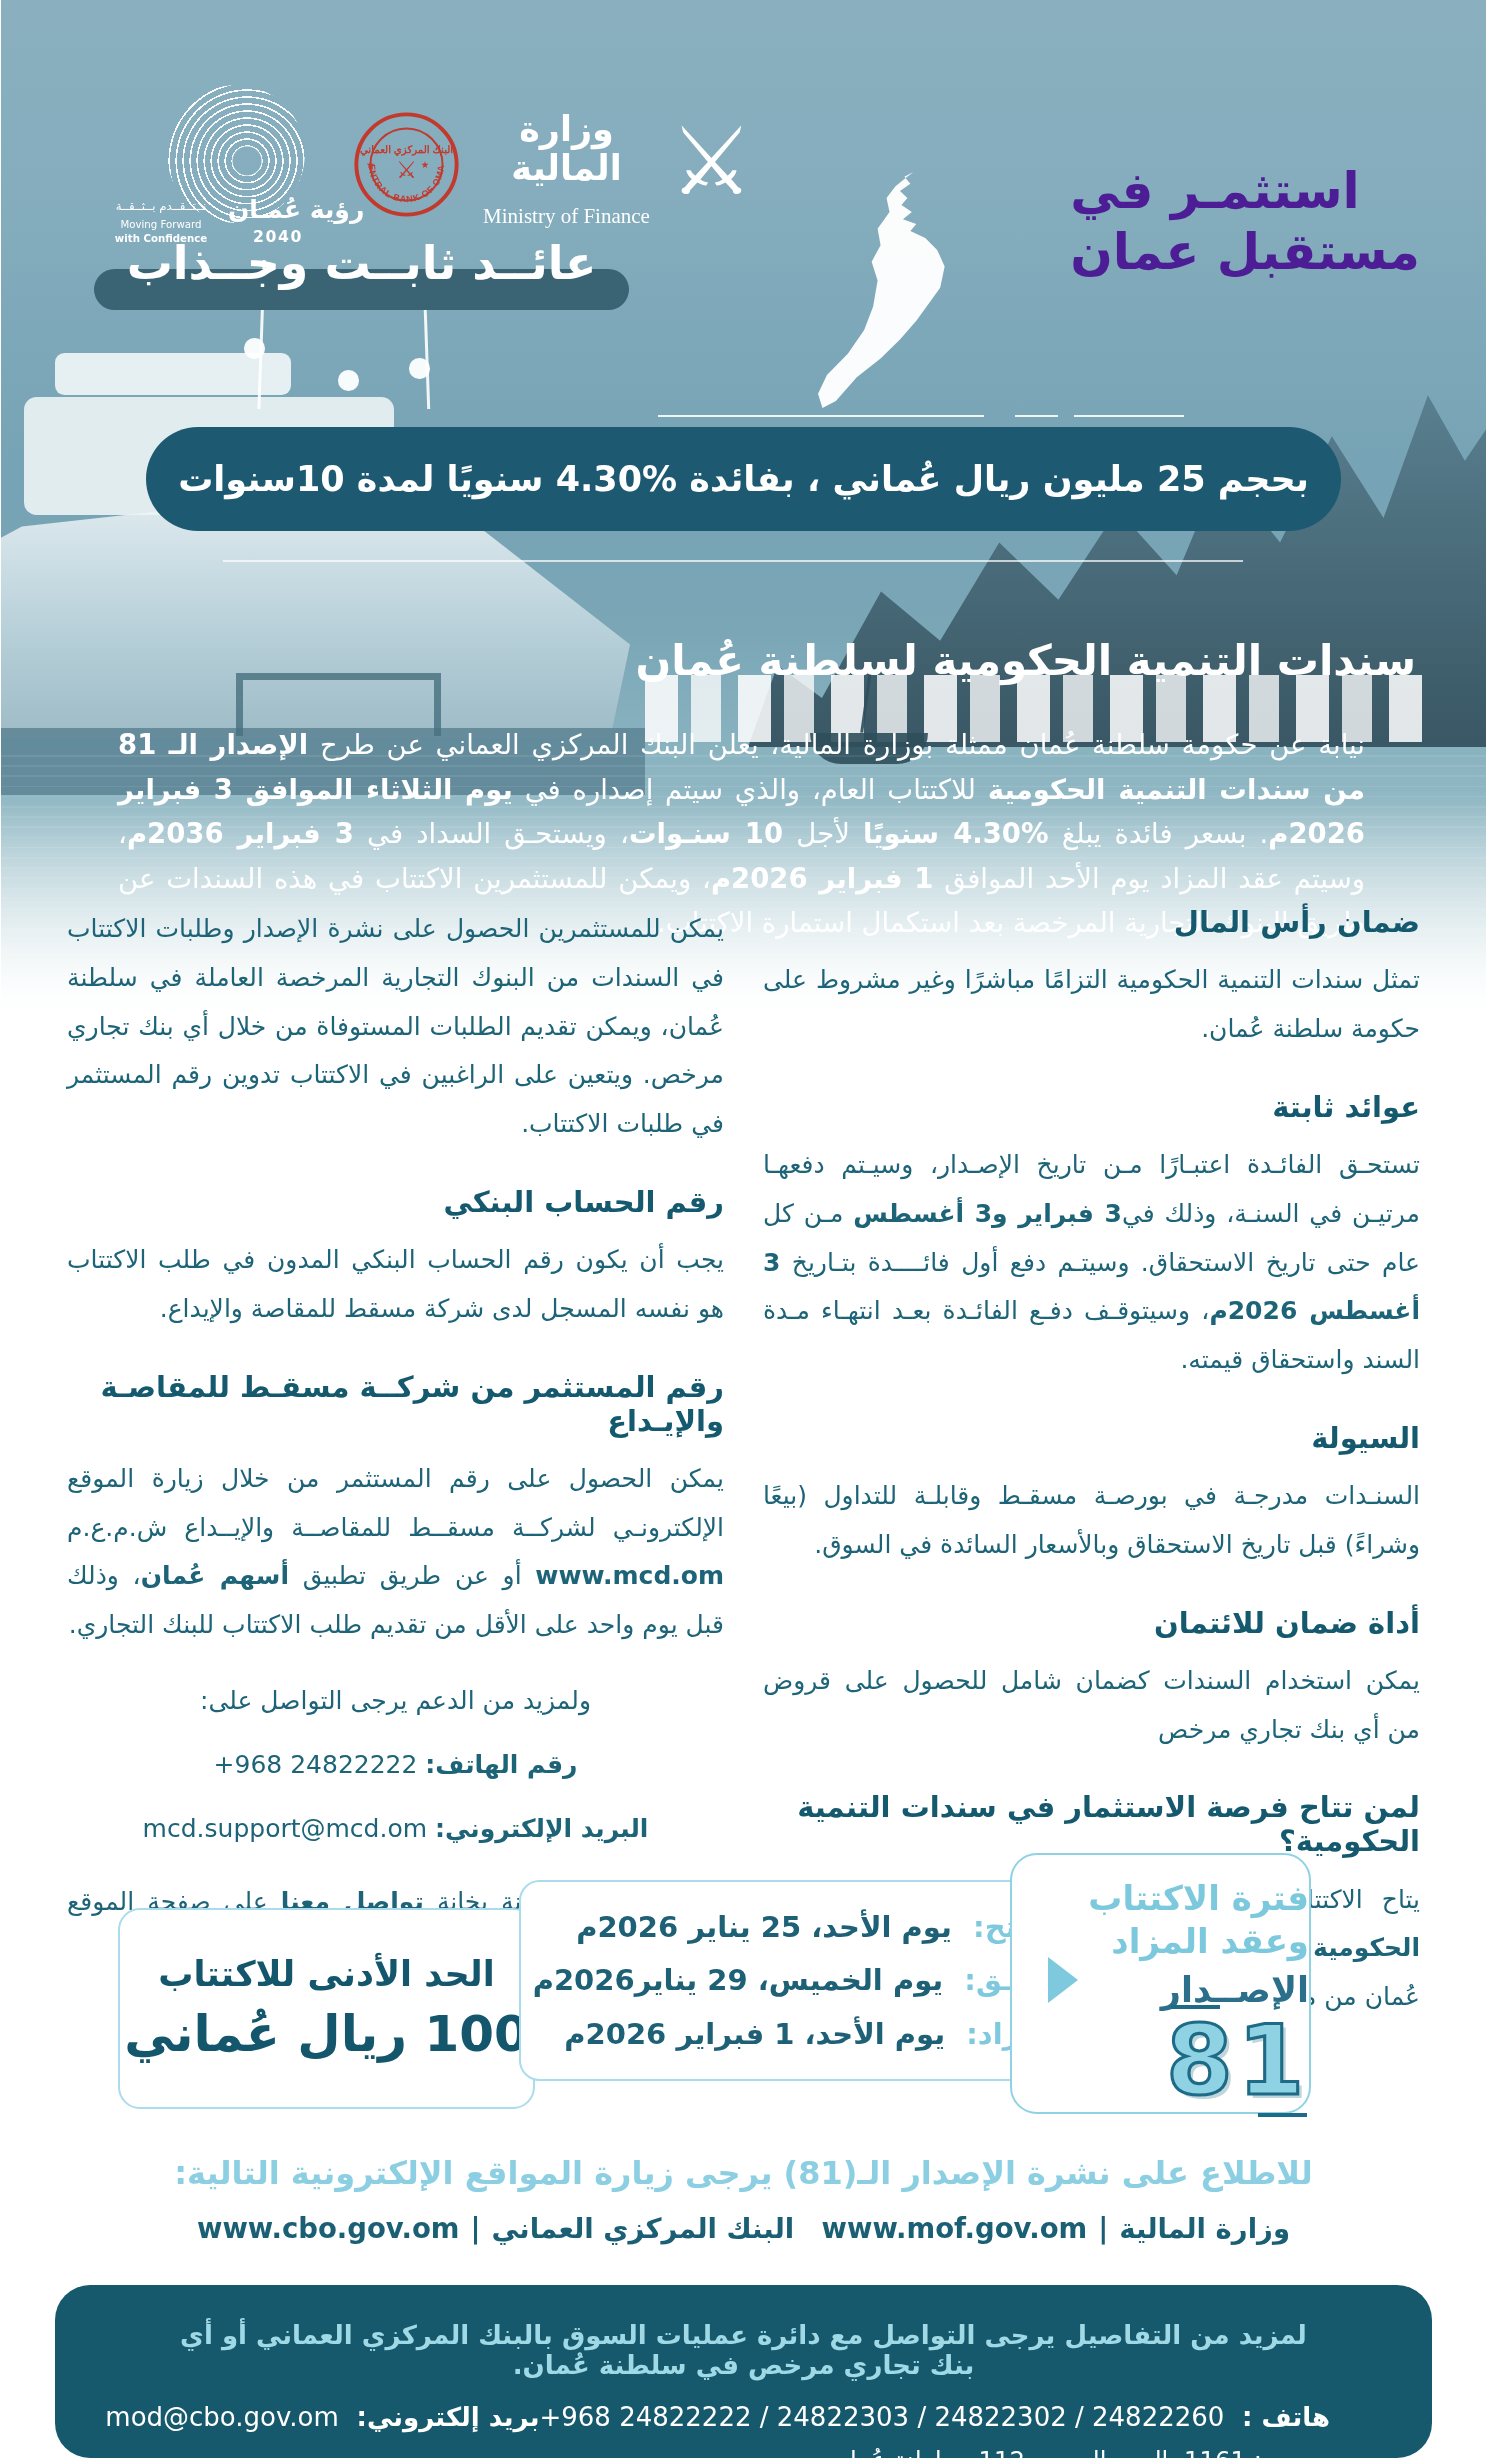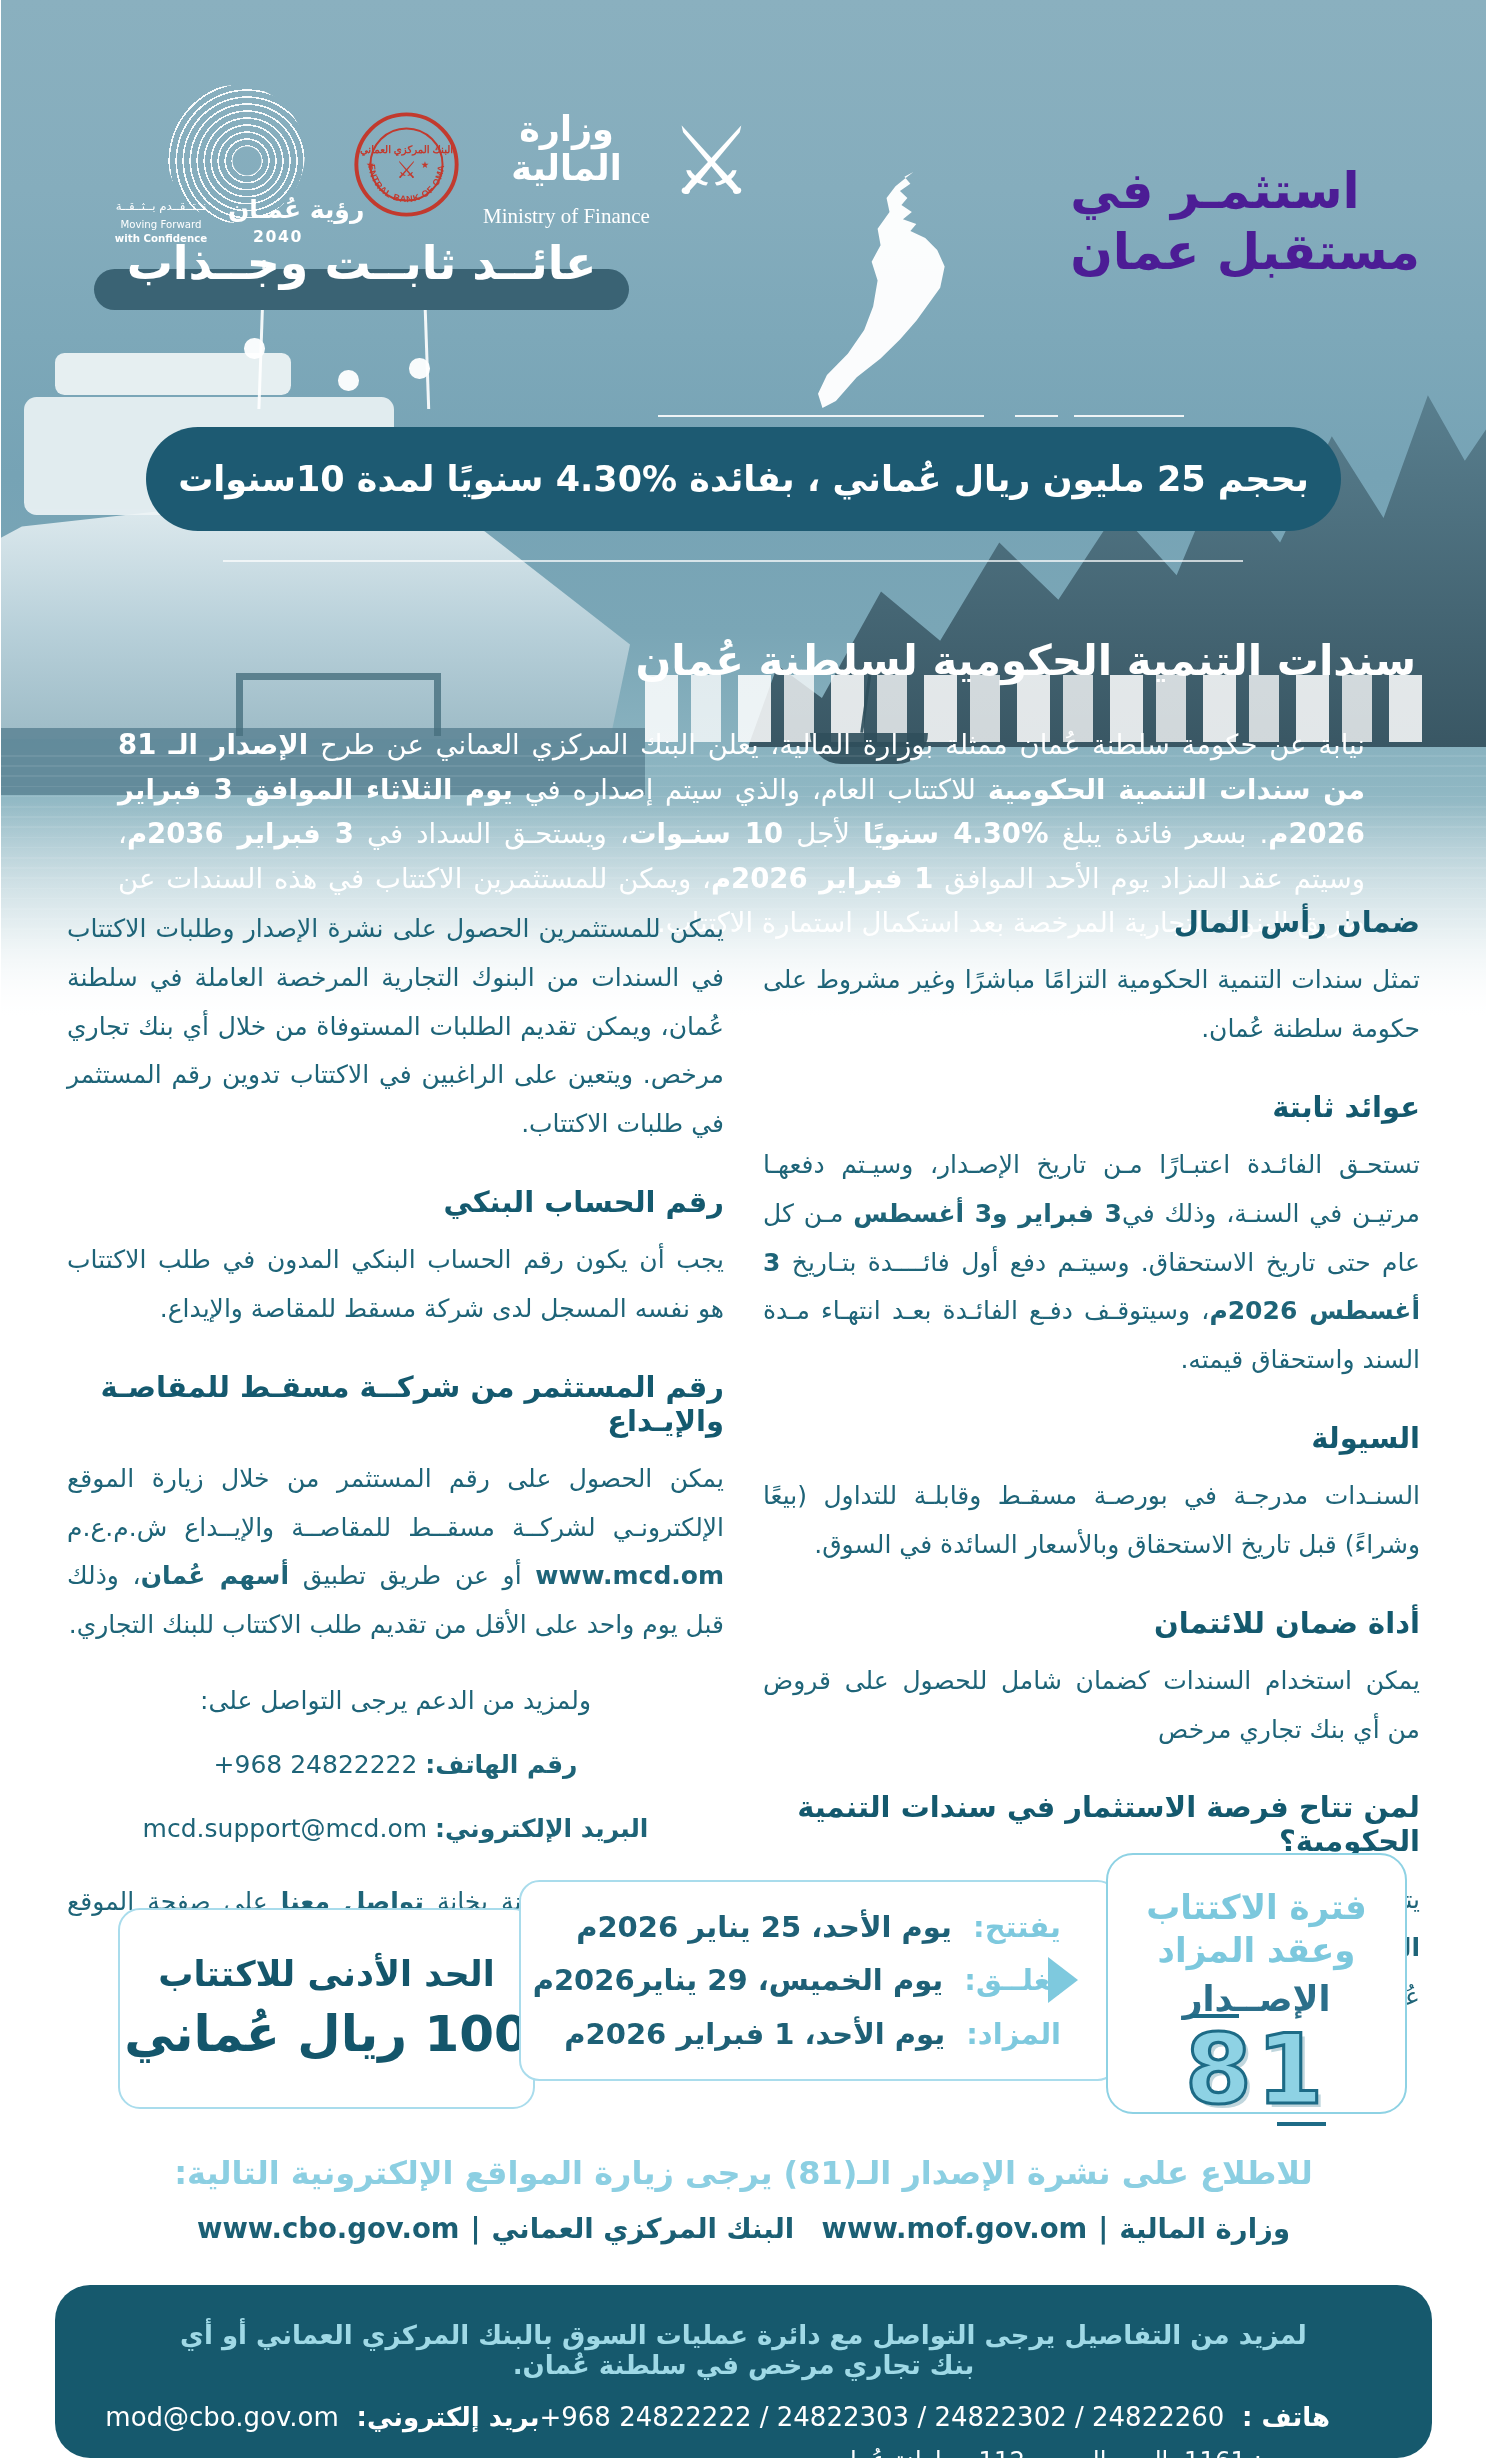--- a/index.html
+++ b/index.html
@@ -93,22 +93,22 @@
 
   
   .min-box { position:absolute; left:118px; top:1908px; width:417px; height:201px; border:2.4px solid #a9dcec; border-radius:22px;
     display:flex; flex-direction:column; align-items:center; justify-content:center; gap:11px; color:#14566b; font-weight:bold; background:#fff; }
   .min-box .l1 { font-size:35px; } .min-box .l2 { font-size:50px; }
   .dates-card { position:absolute; left:519px; top:1880px; width:599px; height:201px; border:2.4px solid #a9dcec; border-radius:20.5px;
     background:#fff; display:flex; flex-direction:column; justify-content:space-evenly; padding:7.9px 55px 7.9px 71px; }
   .date-row { font-size:29px; font-weight:bold; text-align:right; white-space:nowrap; }
   .date-label { color:#7ec9de; margin-left:11px; }
   .date-value { color:#1e6076; }
-  .issue-card { position:absolute; left:1106px; top:1853px; width:301px; height:261px; border:2.4px solid #8ed2e4; border-radius:27px;
-    background:#fff; text-align:center; padding-top:31px; z-index:2; }
+  .issue-card { position:absolute; left:1010px; top:1853px; width:301px; height:261px; border:2.4px solid #8ed2e4; border-radius:27px;
+    background:#fff; padding-top:22px; z-index:2; }
   .issue-period { color:#7cc8dd; font-weight:bold; font-size:34px; line-height:1.25; }
   .issue-label { color:#2c6f8a; font-weight:bold; font-size:35px; margin-top:7.9px; }
   .issue-number { position:relative; display:inline-block; font-size:96px; font-weight:bold; line-height:1;
     color:#8ed2e4; -webkit-text-stroke:3.1px #1d6b86; letter-spacing:4.7px; margin-top:3.1px;
     text-shadow:3.9px 3.9px 0 rgba(29,107,134,.28); }
   .issue-number::before { content:""; position:absolute; top:-7.9px; left:4.7px; width:49px; height:3.9px; background:#1d6b86; }
   .issue-number::after { content:""; position:absolute; bottom:-7.9px; right:1.6px; width:49px; height:3.9px; background:#1d6b86; }
   .tri-left { position:absolute; left:1048px; top:1957px; width:0; height:0; z-index:3;
     border-top:23.6px solid transparent; border-bottom:23.6px solid transparent; border-left:30px solid #7ec9de; }
 

